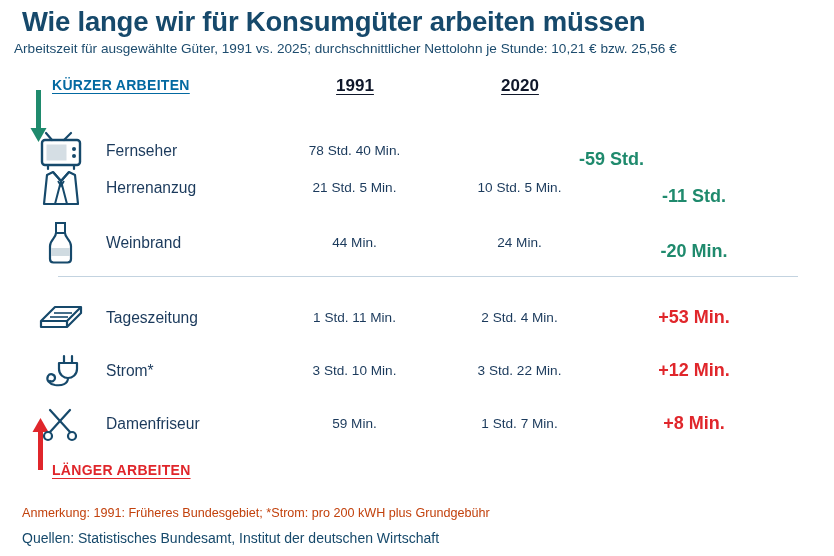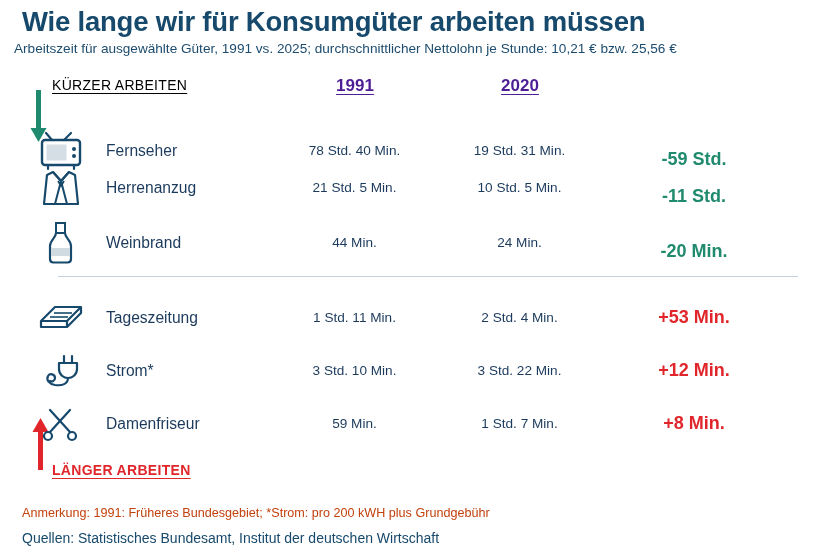--- a/index.html
+++ b/index.html
@@ -33,34 +33,34 @@
     width: 800px;
     font-size: 13.6px;
     color: #1d4c6e;
     line-height: 1.25;
   }
   
   .col-head {
     position: absolute;
     font-size: 17px;
     font-weight: bold;
-    color: #4c1d95;
+    color: #0f172a;
     text-decoration: underline;
     text-underline-offset: 3px;
     text-align: center;
   }
   #head-1991 { left: 285px; top: 76px; width: 140px; }
   #head-2025 { left: 450px; top: 76px; width: 140px; }
 
   .kuerzer {
     position: absolute;
     left: 52px; top: 77px;
     font-size: 14px;
-    font-weight: normal;
-    color: #000000;
+    font-weight: bold;
+    color: #0369a1;
     letter-spacing: 0.3px;
     text-decoration: underline;
     text-underline-offset: 3px;
   }
   .laenger {
     position: absolute;
     left: 52px; top: 462px;
     font-size: 14px;
     font-weight: bold;
     color: #e0262b;
@@ -183,21 +183,20 @@
         <circle cx="36" cy="18" r="2" fill="#16496b"></circle>
         <circle cx="36" cy="25" r="2" fill="#16496b"></circle>
         <line x1="14" y1="9" x2="8" y2="2" stroke="#16496b" stroke-width="2.2" stroke-linecap="round"></line>
         <line x1="26" y1="9" x2="33" y2="2" stroke="#16496b" stroke-width="2.2" stroke-linecap="round"></line>
         <line x1="10" y1="34" x2="10" y2="38" stroke="#16496b" stroke-width="2.2" stroke-linecap="round"></line>
         <line x1="36" y1="34" x2="36" y2="38" stroke="#16496b" stroke-width="2.2" stroke-linecap="round"></line>
       </svg>
     </div>
     <div class="label-cell">Fernseher</div>
     <div class="val-cell">78 Std. 40 Min.</div>
-    <div class="val-cell second">19 Std. 31 Min.</div>
     <div class="diff-cell diff-green">-59 Std.</div>
   </div>
 
   <div class="row" style="top:160px">
     <div class="icon-cell">
       <svg width="42" height="42" viewBox="0 0 42 42">
         <path d="M13 5 L21 14 L29 5 L35 8 L38 37 L4 37 L7 8 Z" fill="none" stroke="#16496b" stroke-width="2.2" stroke-linejoin="round"></path>
         <path d="M13 5 L21 14 L15 37" fill="none" stroke="#16496b" stroke-width="2"></path>
         <path d="M29 5 L21 14 L27 37" fill="none" stroke="#16496b" stroke-width="2"></path>
         <path d="M18 14 L21 19 L24 14" fill="none" stroke="#16496b" stroke-width="1.8"></path>

